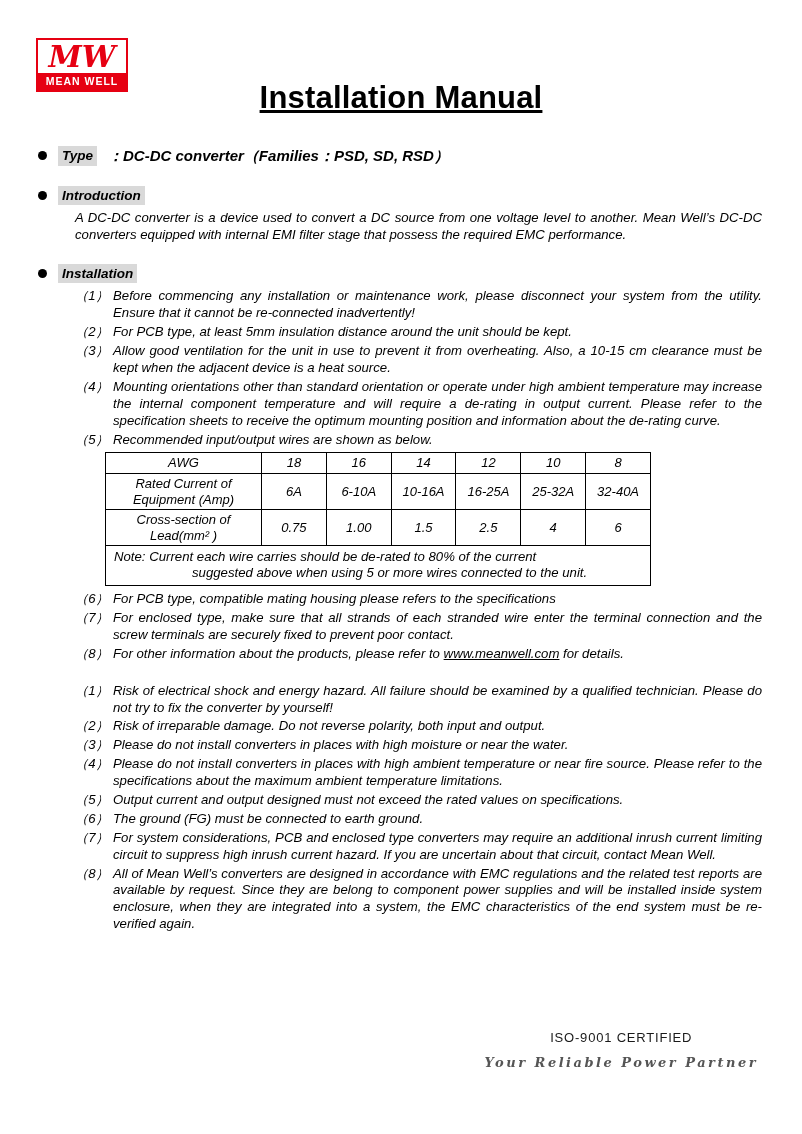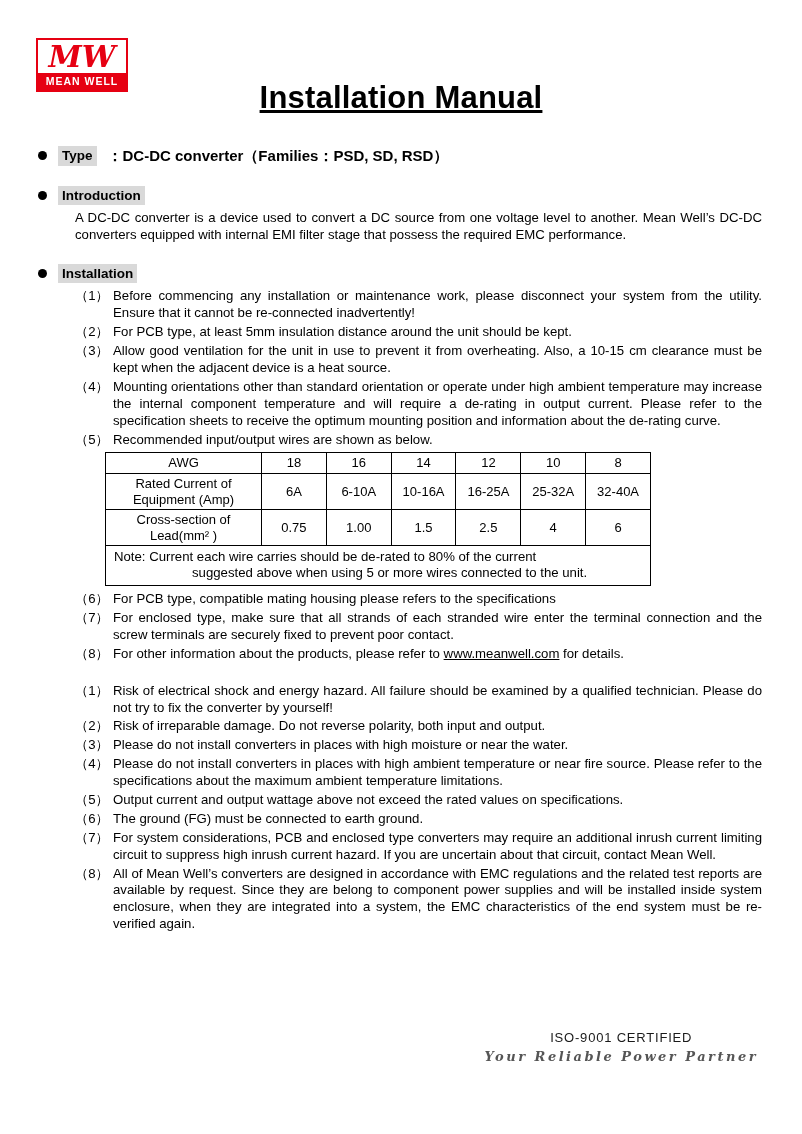--- a/index.html
+++ b/index.html
@@ -28,21 +28,21 @@
     background: #e60012; color: #fff; font-weight: bold;
     font-size: 10.5px; letter-spacing: 1px; text-align: center; padding: 2px 0 3px 0;
   }
   .title {
     margin: 28px 0 0 0; text-align: center;
     font-size: 31px; font-weight: 800; text-decoration: underline;
     letter-spacing: 0.2px;
   }
 
   
-  .section { margin: 0 38px 0 38px; }
+  .section { margin: 0 38px 0 38px; font-style: italic; }
   .sec-type { margin-top: 30px; }
   .sec-intro { margin-top: 20px; }
   .sec-install { margin-top: 20px; }
   .sec-warning { margin-top: 20px; }
 
   .section-heading { display: flex; align-items: center; gap: 11px; }
   .bullet { width: 9px; height: 9px; background: #000; border-radius: 50%; flex: 0 0 auto; }
   .hl {
     background: #d9d9d9; font-weight: bold; font-size: 13.5px;
     padding: 1px 4px; line-height: 1.3;
@@ -65,21 +65,21 @@
   .wire-table td { border: 1px solid #000; text-align: center; padding: 2px 5px; line-height: 1.2; }
   .wire-table td.c0 { width: 156px; }
   .wire-table td.left { text-align: center; }
   .note-cell { text-align: left !important; font-size: 13.2px; padding: 3px 8px 4px 8px !important; }
   .note-indent { padding-left: 78px; }
 
   
   .footer { position: absolute; top: 1030px; right: 44px; text-align: center; }
   .iso { font-size: 13px; color: #1a1a1a; letter-spacing: 0.8px; }
   .slogan {
-    margin-top: 4px;
+    margin-top: 10px;
     font-family: "DejaVu Serif", serif; font-style: italic; font-weight: bold;
     font-size: 13px; letter-spacing: 2.5px; color: #555;
   }
 </style>
 </head>
 <body>
 
 <div class="page">
 
   <div class="logo">
@@ -200,21 +200,21 @@
       <div class="item">
         <span class="item-num">（3）</span>
         <span class="item-text">Please do not install converters in places with high moisture or near the water.</span>
       </div>
       <div class="item">
         <span class="item-num">（4）</span>
         <span class="item-text">Please do not install converters in places with high ambient temperature or near fire source. Please refer to the specifications about the maximum ambient temperature limitations.</span>
       </div>
       <div class="item">
         <span class="item-num">（5）</span>
-        <span class="item-text">Output current and output wattage above not exceed the rated values on specifications.</span>
+        <span class="item-text">Output current and output designed must not exceed the rated values on specifications.</span>
       </div>
       <div class="item">
         <span class="item-num">（6）</span>
         <span class="item-text">The ground (FG) must be connected to earth ground.</span>
       </div>
       <div class="item">
         <span class="item-num">（7）</span>
         <span class="item-text">For system considerations, PCB and enclosed type converters may require an additional inrush current limiting circuit to suppress high inrush current hazard. If you are uncertain about that circuit, contact Mean Well.</span>
       </div>
       <div class="item">

